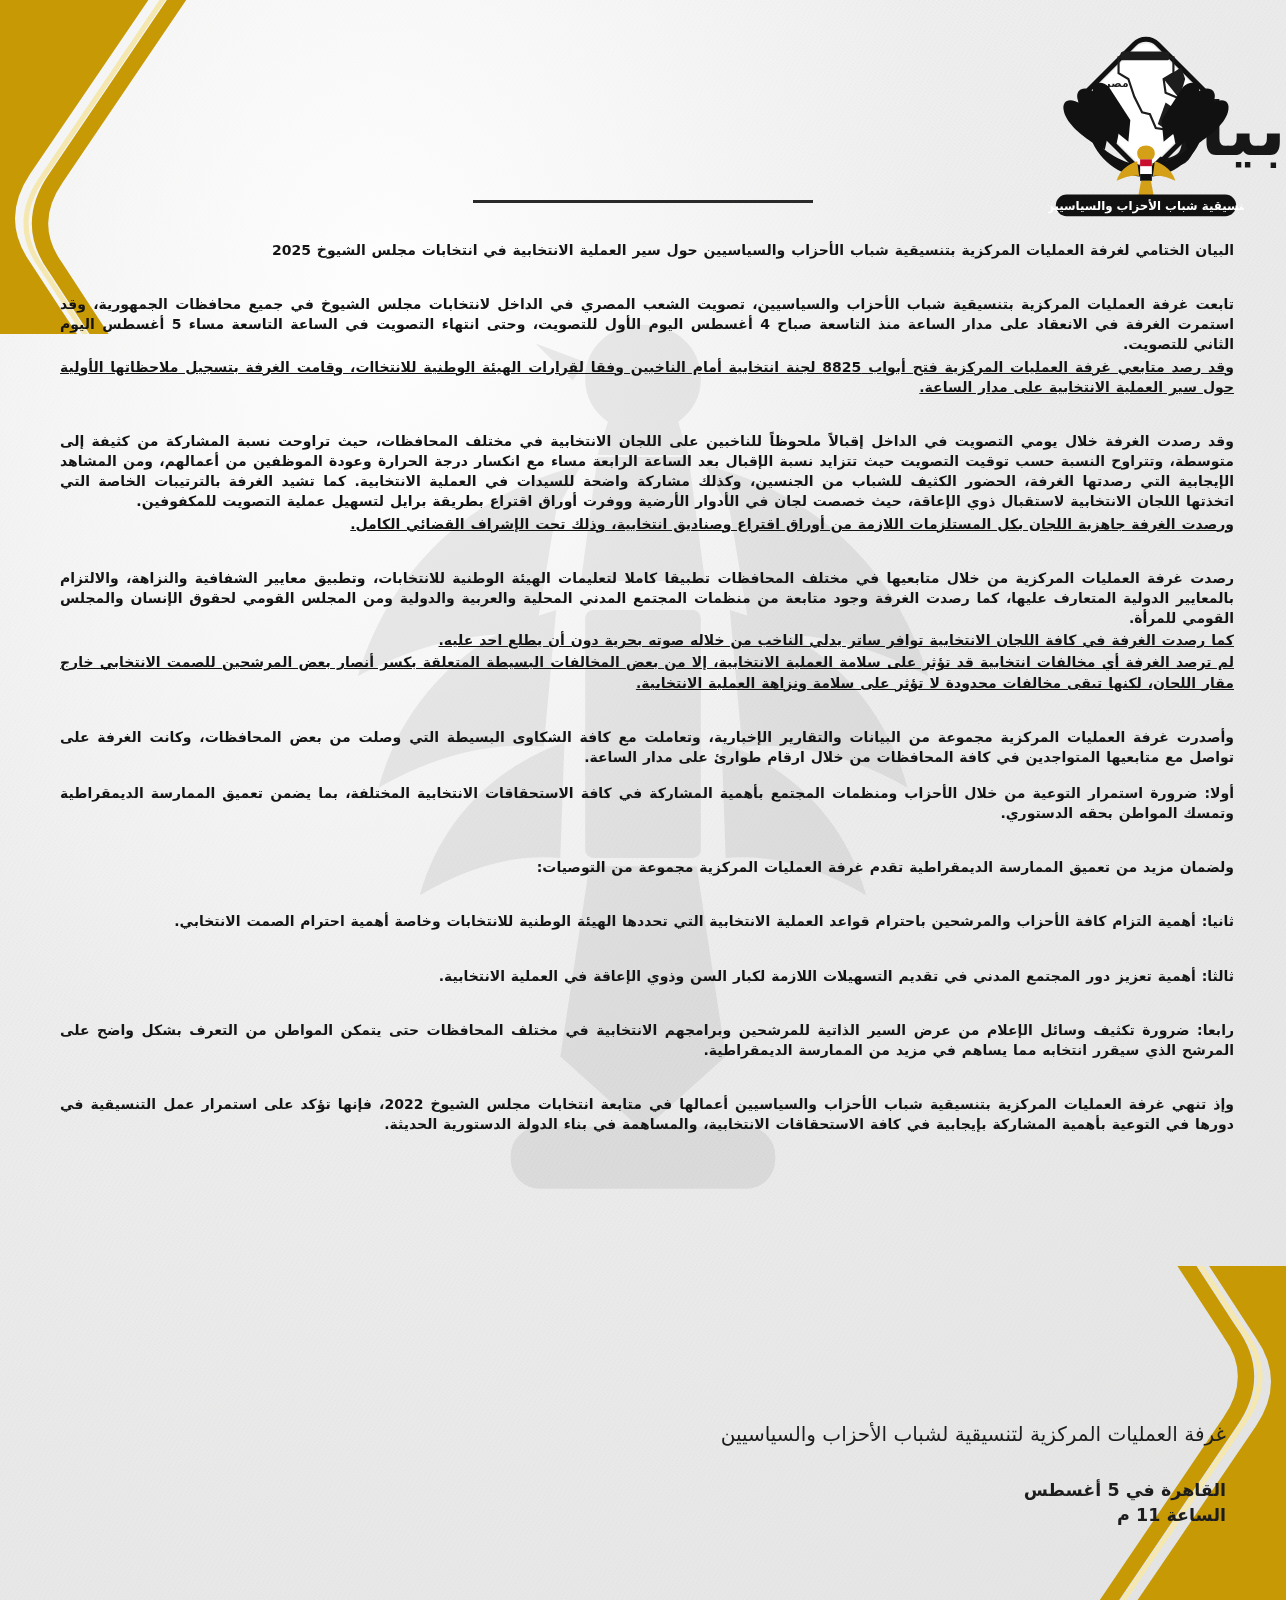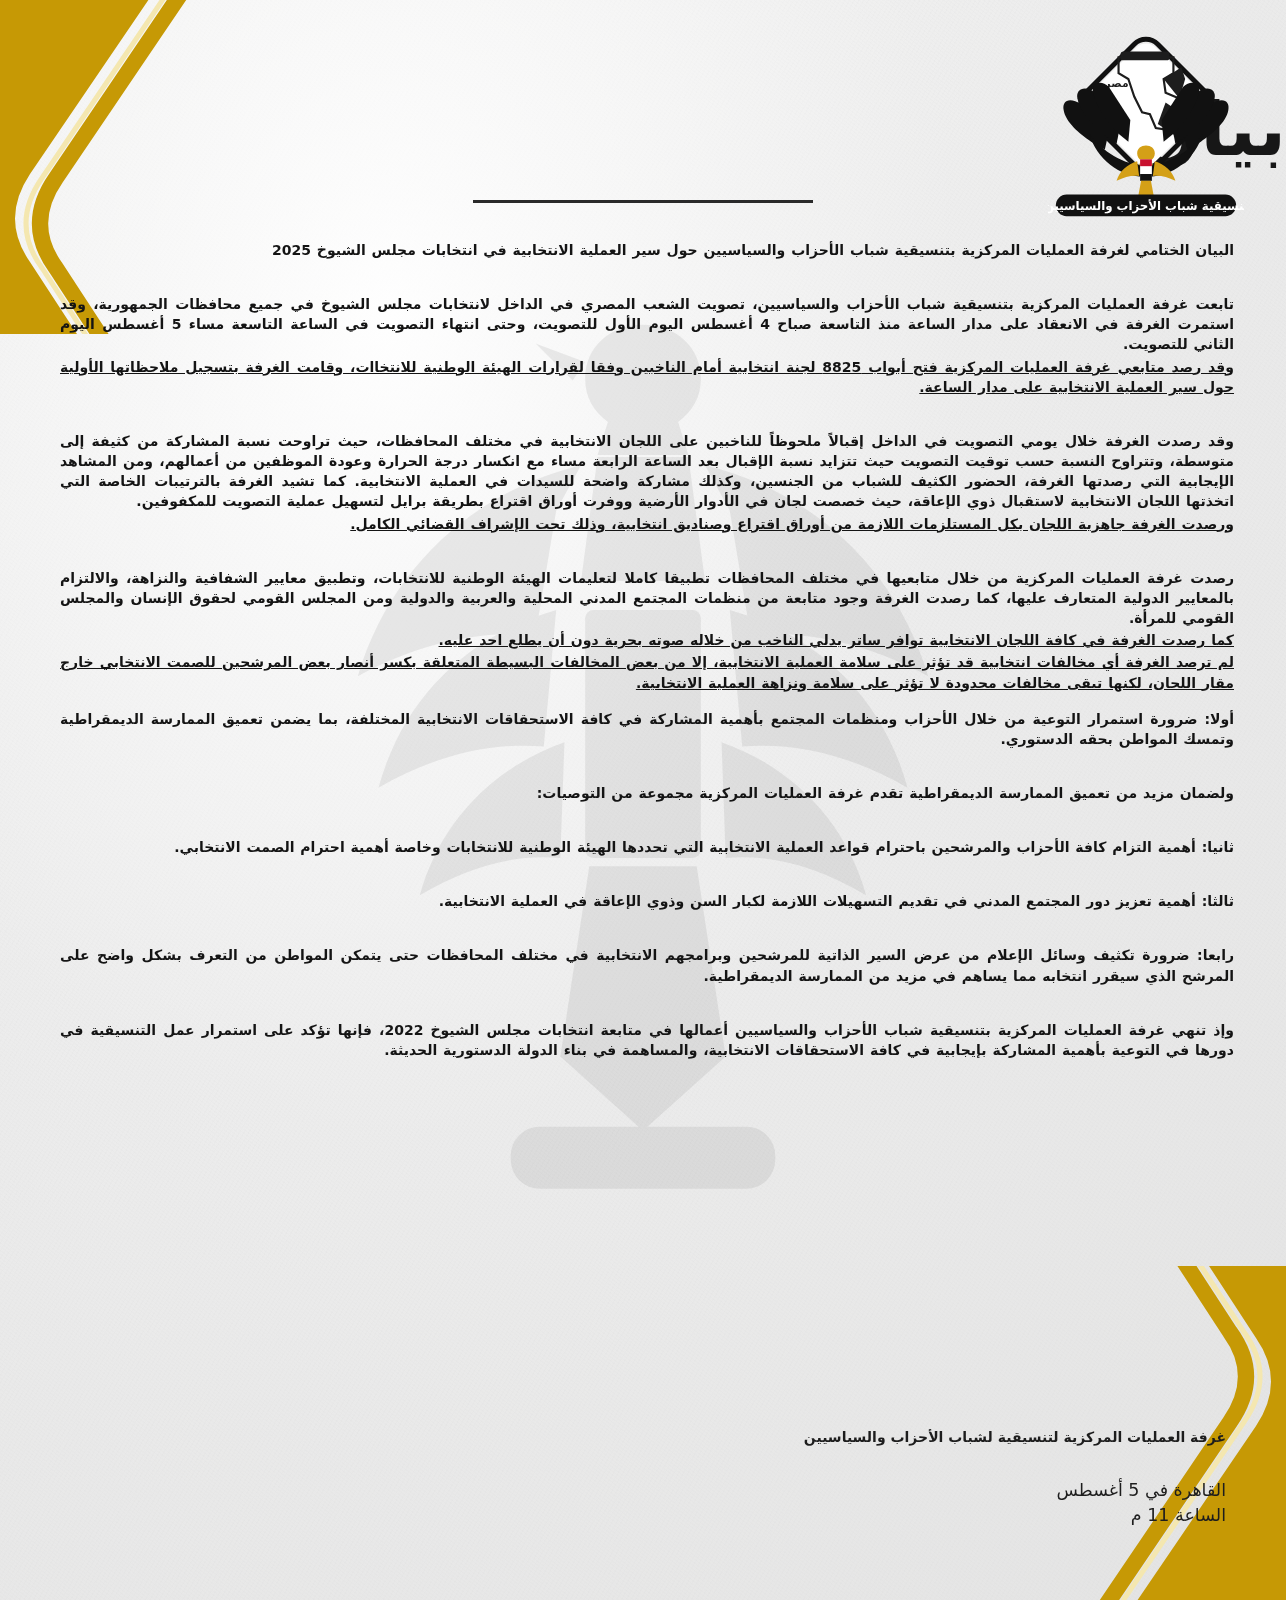--- a/index.html
+++ b/index.html
@@ -114,30 +114,30 @@
   .footer {
     position: absolute;
     right: 60px;
     bottom: 72px;
     text-align: right;
     direction: rtl;
     z-index: 4;
   }
 
   .footer-org {
-    font-size: 14px;
-    font-weight: 700;
+    font-size: 20px;
+    font-weight: 400;
     line-height: 1.42;
     color: #1d1d1d;
   }
 
   .footer-date {
     margin-top: 30px;
     font-size: 17.5px;
-    font-weight: 400;
+    font-weight: 700;
     line-height: 1.42;
     color: #1d1d1d;
   }
 </style>
 </head>
 <body>
 
 <div class="page">
 
   <div class="gold-corner tl">
@@ -244,20 +244,21 @@
     <p class="para gap-lg">وقد رصدت الغرفة خلال يومي التصويت في الداخل إقبالاً ملحوظاً للناخبين على اللجان الانتخابية في مختلف المحافظات، حيث تراوحت نسبة المشاركة من كثيفة إلى متوسطة، وتتراوح النسبة حسب توقيت التصويت حيث تتزايد نسبة الإقبال بعد الساعة الرابعة مساء مع انكسار درجة الحرارة وعودة الموظفين من أعمالهم، ومن المشاهد الإيجابية التي رصدتها الغرفة، الحضور الكثيف للشباب من الجنسين، وكذلك مشاركة واضحة للسيدات في العملية الانتخابية. كما تشيد الغرفة بالترتيبات الخاصة التي اتخذتها اللجان الانتخابية لاستقبال ذوي الإعاقة، حيث خصصت لجان في الأدوار الأرضية ووفرت أوراق اقتراع بطريقة برايل لتسهيل عملية التصويت للمكفوفين.</p>
 
     <p class="para gap-sm">ورصدت الغرفة جاهزية اللجان بكل المستلزمات اللازمة من أوراق اقتراع وصناديق انتخابية، وذلك تحت الإشراف القضائي الكامل.</p>
 
     <p class="para gap-lg">رصدت غرفة العمليات المركزية من خلال متابعيها في مختلف المحافظات تطبيقا كاملا لتعليمات الهيئة الوطنية للانتخابات، وتطبيق معايير الشفافية والنزاهة، والالتزام بالمعايير الدولية المتعارف عليها، كما رصدت الغرفة وجود متابعة من منظمات المجتمع المدني المحلية والعربية والدولية ومن المجلس القومي لحقوق الإنسان والمجلس القومي للمرأة.</p>
 
     <p class="para gap-sm">كما رصدت الغرفة في كافة اللجان الانتخابية توافر ساتر يدلي الناخب من خلاله صوته بحرية دون أن يطلع احد عليه.</p>
 
     <p class="para gap-sm">لم ترصد الغرفة أي مخالفات انتخابية قد تؤثر على سلامة العملية الانتخابية، إلا من بعض المخالفات البسيطة المتعلقة بكسر أنصار بعض المرشحين للصمت الانتخابي خارج مقار اللجان، لكنها تبقى مخالفات محدودة لا تؤثر على سلامة ونزاهة العملية الانتخابية.</p>
 
+    <p class="para gap-lg">وأصدرت غرفة العمليات المركزية مجموعة من البيانات والتقارير الإخبارية، وتعاملت مع كافة الشكاوى البسيطة التي وصلت من بعض المحافظات، وكانت الغرفة على تواصل مع متابعيها المتواجدين في كافة المحافظات من خلال ارقام طوارئ على مدار الساعة.</p>
 
     <p class="para gap-md">أولا: ضرورة استمرار التوعية من خلال الأحزاب ومنظمات المجتمع بأهمية المشاركة في كافة الاستحقاقات الانتخابية المختلفة، بما يضمن تعميق الممارسة الديمقراطية وتمسك المواطن بحقه الدستوري.</p>
 
     <p class="para gap-lg">ولضمان مزيد من تعميق الممارسة الديمقراطية تقدم غرفة العمليات المركزية مجموعة من التوصيات:</p>
 
     <p class="para gap-lg">ثانيا: أهمية التزام كافة الأحزاب والمرشحين باحترام قواعد العملية الانتخابية التي تحددها الهيئة الوطنية للانتخابات وخاصة أهمية احترام الصمت الانتخابي.</p>
 
     <p class="para gap-lg">ثالثا: أهمية تعزيز دور المجتمع المدني في تقديم التسهيلات اللازمة لكبار السن وذوي الإعاقة في العملية الانتخابية.</p>
 
     <p class="para gap-lg">رابعا: ضرورة تكثيف وسائل الإعلام من عرض السير الذاتية للمرشحين وبرامجهم الانتخابية في مختلف المحافظات حتى يتمكن المواطن من التعرف بشكل واضح على المرشح الذي سيقرر انتخابه مما يساهم في مزيد من الممارسة الديمقراطية.</p>

